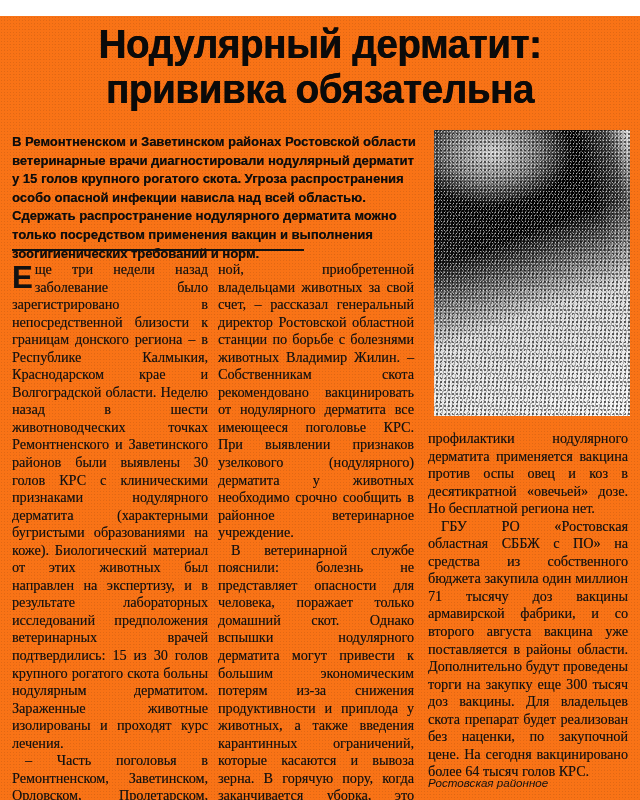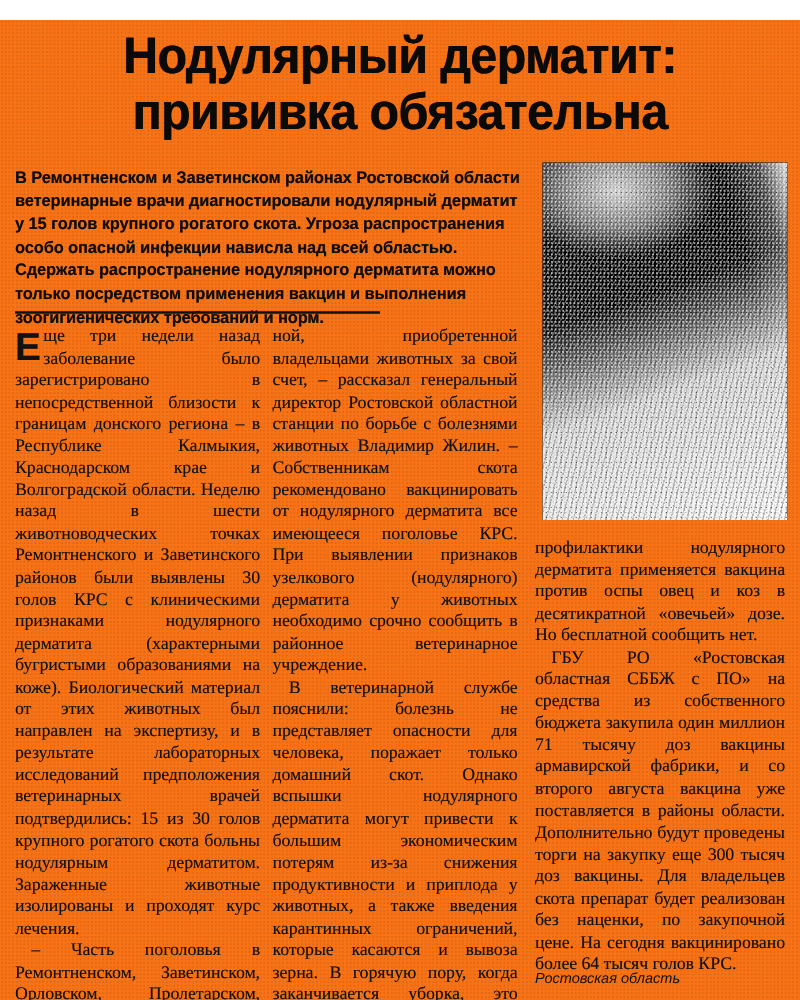--- a/index.html
+++ b/index.html
@@ -221,22 +221,22 @@
     <p class="dropcap">Еще три недели назад заболевание было зарегистрировано в непосредственной близости к границам донского региона – в Республике Калмыкия, Краснодарском крае и Волгоградской области. Неделю назад в шести животноводческих точках Ремонтненского и Заветинского районов были выявлены 30 голов КРС с клиническими признаками нодулярного дерматита (характерными бугристыми образованиями на коже). Биологический материал от этих животных был направлен на экспертизу, и в результате лабораторных исследований предположения ветеринарных врачей подтвердились: 15 из 30 голов крупного рогатого скота больны нодулярным дерматитом. Зараженные животные изолированы и проходят курс лечения.</p>
     <p>– Часть поголовья в Ремонтненском, Заветинском, Орловском, Пролетарском, Зерноградском, Песчанокопском, Сальском, Матвеево-Курганском и Морозовском районах уже привита вакци-</p>
   </div>
 
   <div class="col" id="col2">
     <p>ной, приобретенной владельцами животных за свой счет, – рассказал генеральный директор Ростовской областной станции по борьбе с болезнями животных Владимир Жилин. – Собственникам скота рекомендовано вакцинировать от нодулярного дерматита все имеющееся поголовье КРС. При выявлении признаков узелкового (нодулярного) дерматита у животных необходимо срочно сообщить в районное ветеринарное учреждение.</p>
     <p>В ветеринарной службе пояснили: болезнь не представляет опасности для человека, поражает только домашний скот. Однако вспышки нодулярного дерматита могут привести к большим экономическим потерям из-за снижения продуктивности и приплода у животных, а также введения карантинных ограничений, которые касаются и вывоза зерна. В горячую пору, когда заканчивается уборка, это чревато серьезными экономическими последствиями для участников зернового рынка. В настоящее время для</p>
   </div>
 
   <div class="col" id="col3">
-    <p>профилактики нодулярного дерматита применяется вакцина против оспы овец и коз в десятикратной «овечьей» дозе. Но бесплатной сообщить нет.</p>
+    <p>профилактики нодулярного дерматита применяется вакцина против оспы овец и коз в десятикратной «овечьей» дозе. Но бесплатной региона нет.</p>
     <p>ГБУ РО «Ростовская областная СББЖ с ПО» на средства из собственного бюджета закупила один миллион 71 тысячу доз вакцины армавирской фабрики, и со второго августа вакцина уже поставляется в районы области. Дополнительно будут проведены торги на закупку еще 300 тысяч доз вакцины. Для владельцев скота препарат будет реализован без наценки, по закупочной цене. На сегодня вакцинировано более 64 тысяч голов КРС.</p>
   </div>
 
   <div id="byline">
-    <span class="location">Ростовская область</span>
+    <span class="location">Ростовская районное</span>
   </div>
 
   <div id="grain"></div>
 </div>
 
 </body></html>

